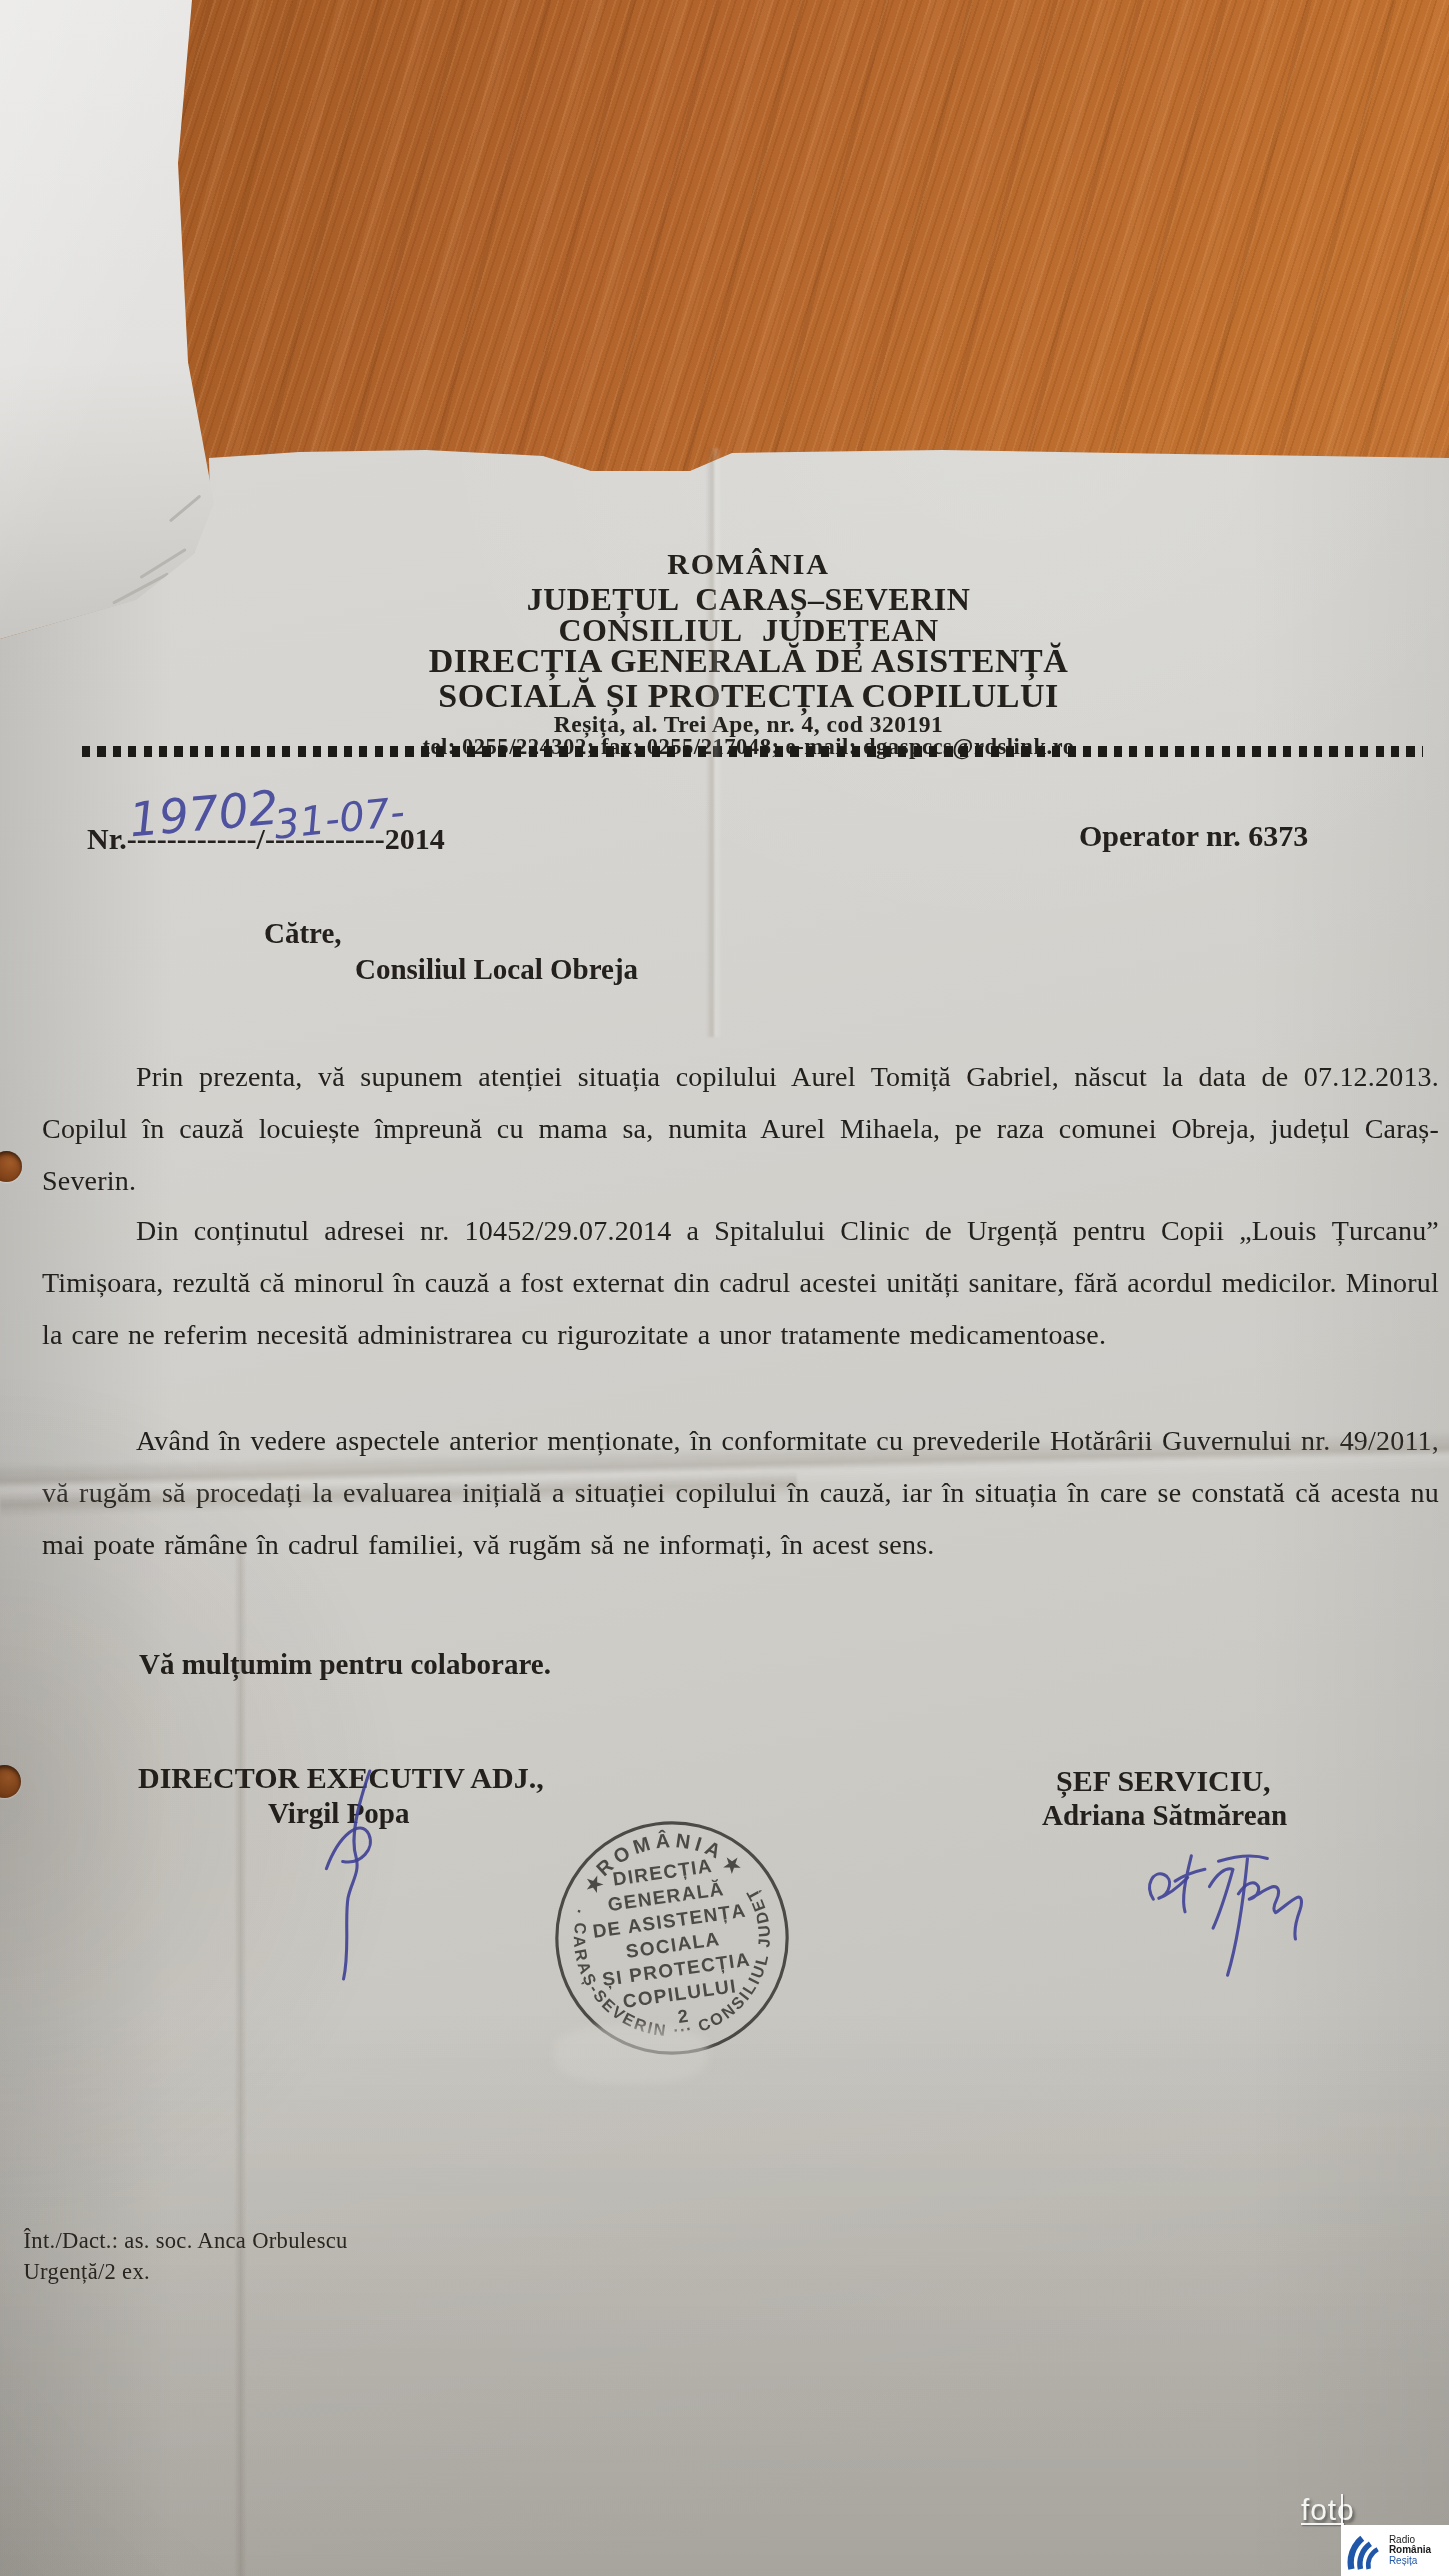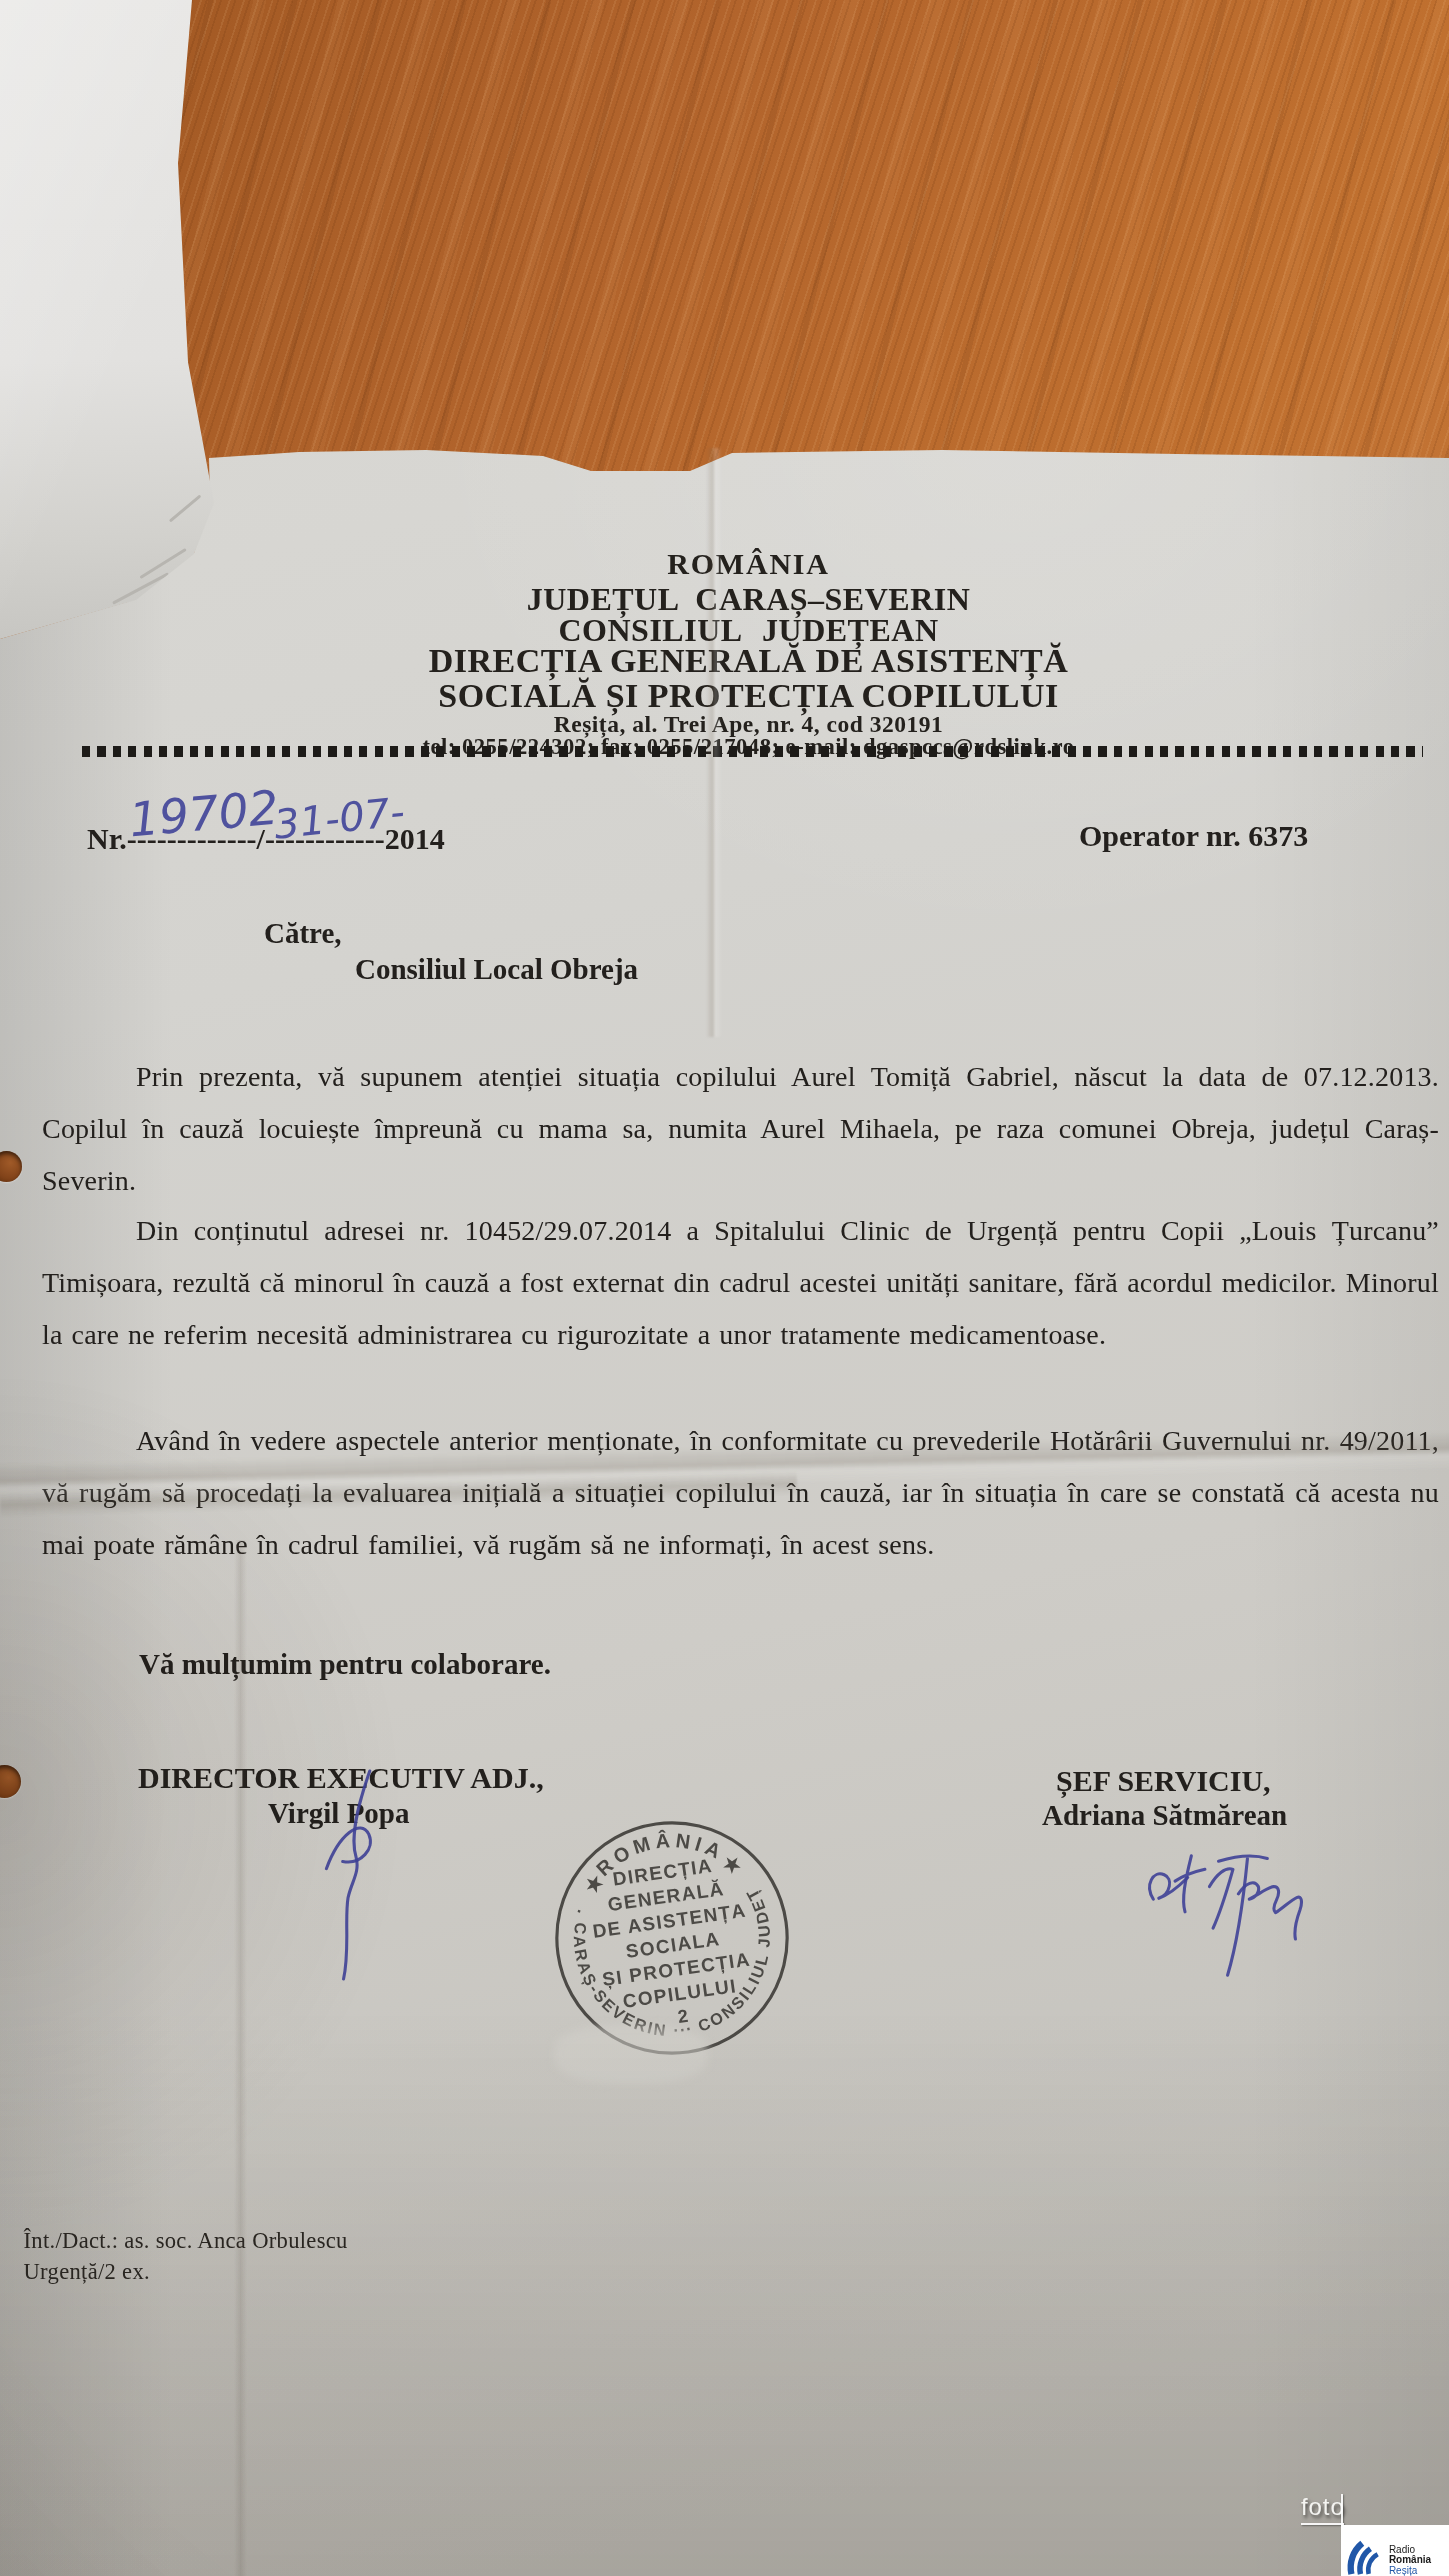--- a/index.html
+++ b/index.html
@@ -90,28 +90,28 @@
          transform:rotate(-8deg);opacity:.87;}
   .stamp text{fill:#3a3834;font-family:"Liberation Sans",sans-serif;font-weight:bold;}
   .stamp-fade{position:absolute;left:554px;top:2025px;width:154px;height:58px;
       background:rgba(211,209,204,.55);filter:blur(4.5px);border-radius:40%;}
 
   
   .footer{position:absolute;left:23.5px;font-size:22.6px;letter-spacing:0.3px;color:#2a2723;}
 
   
   .foto{position:absolute;left:1301px;top:2493px;font-family:"Liberation Sans",sans-serif;
-        font-size:24px;color:#f4f4f1;letter-spacing:0.9px;
+        font-size:30px;color:#f4f4f1;letter-spacing:0.9px;
         text-shadow:1.8px 2.7px 3.6px rgba(0,0,0,.55);}
   .wline-v{position:absolute;left:1341px;top:2494px;width:1.8px;height:31px;background:rgba(255,255,255,.9);
         box-shadow:0.9px 0.9px 1.8px rgba(0,0,0,.4);}
   .wline-h{position:absolute;left:1301px;top:2523px;width:43px;height:1.8px;background:rgba(255,255,255,.9);
         box-shadow:0.9px 0.9px 1.8px rgba(0,0,0,.4);}
   .logobox{position:absolute;left:1341px;top:2525px;width:108px;height:51px;background:#ffffff;
-        display:flex;align-items:flex-end;}
+        display:flex;align-items:center;}
   .logotext{font-family:"Liberation Sans",sans-serif;font-size:10px;line-height:10.4px;color:#1a1a1a;}
   .logotext .b{font-weight:bold;}
   .logotext .blue{font-weight:normal;color:#2157a8;}
 </style>
 </head>
 <body>
 
 <div class="canvas">
 
   <div class="wood"></div>

